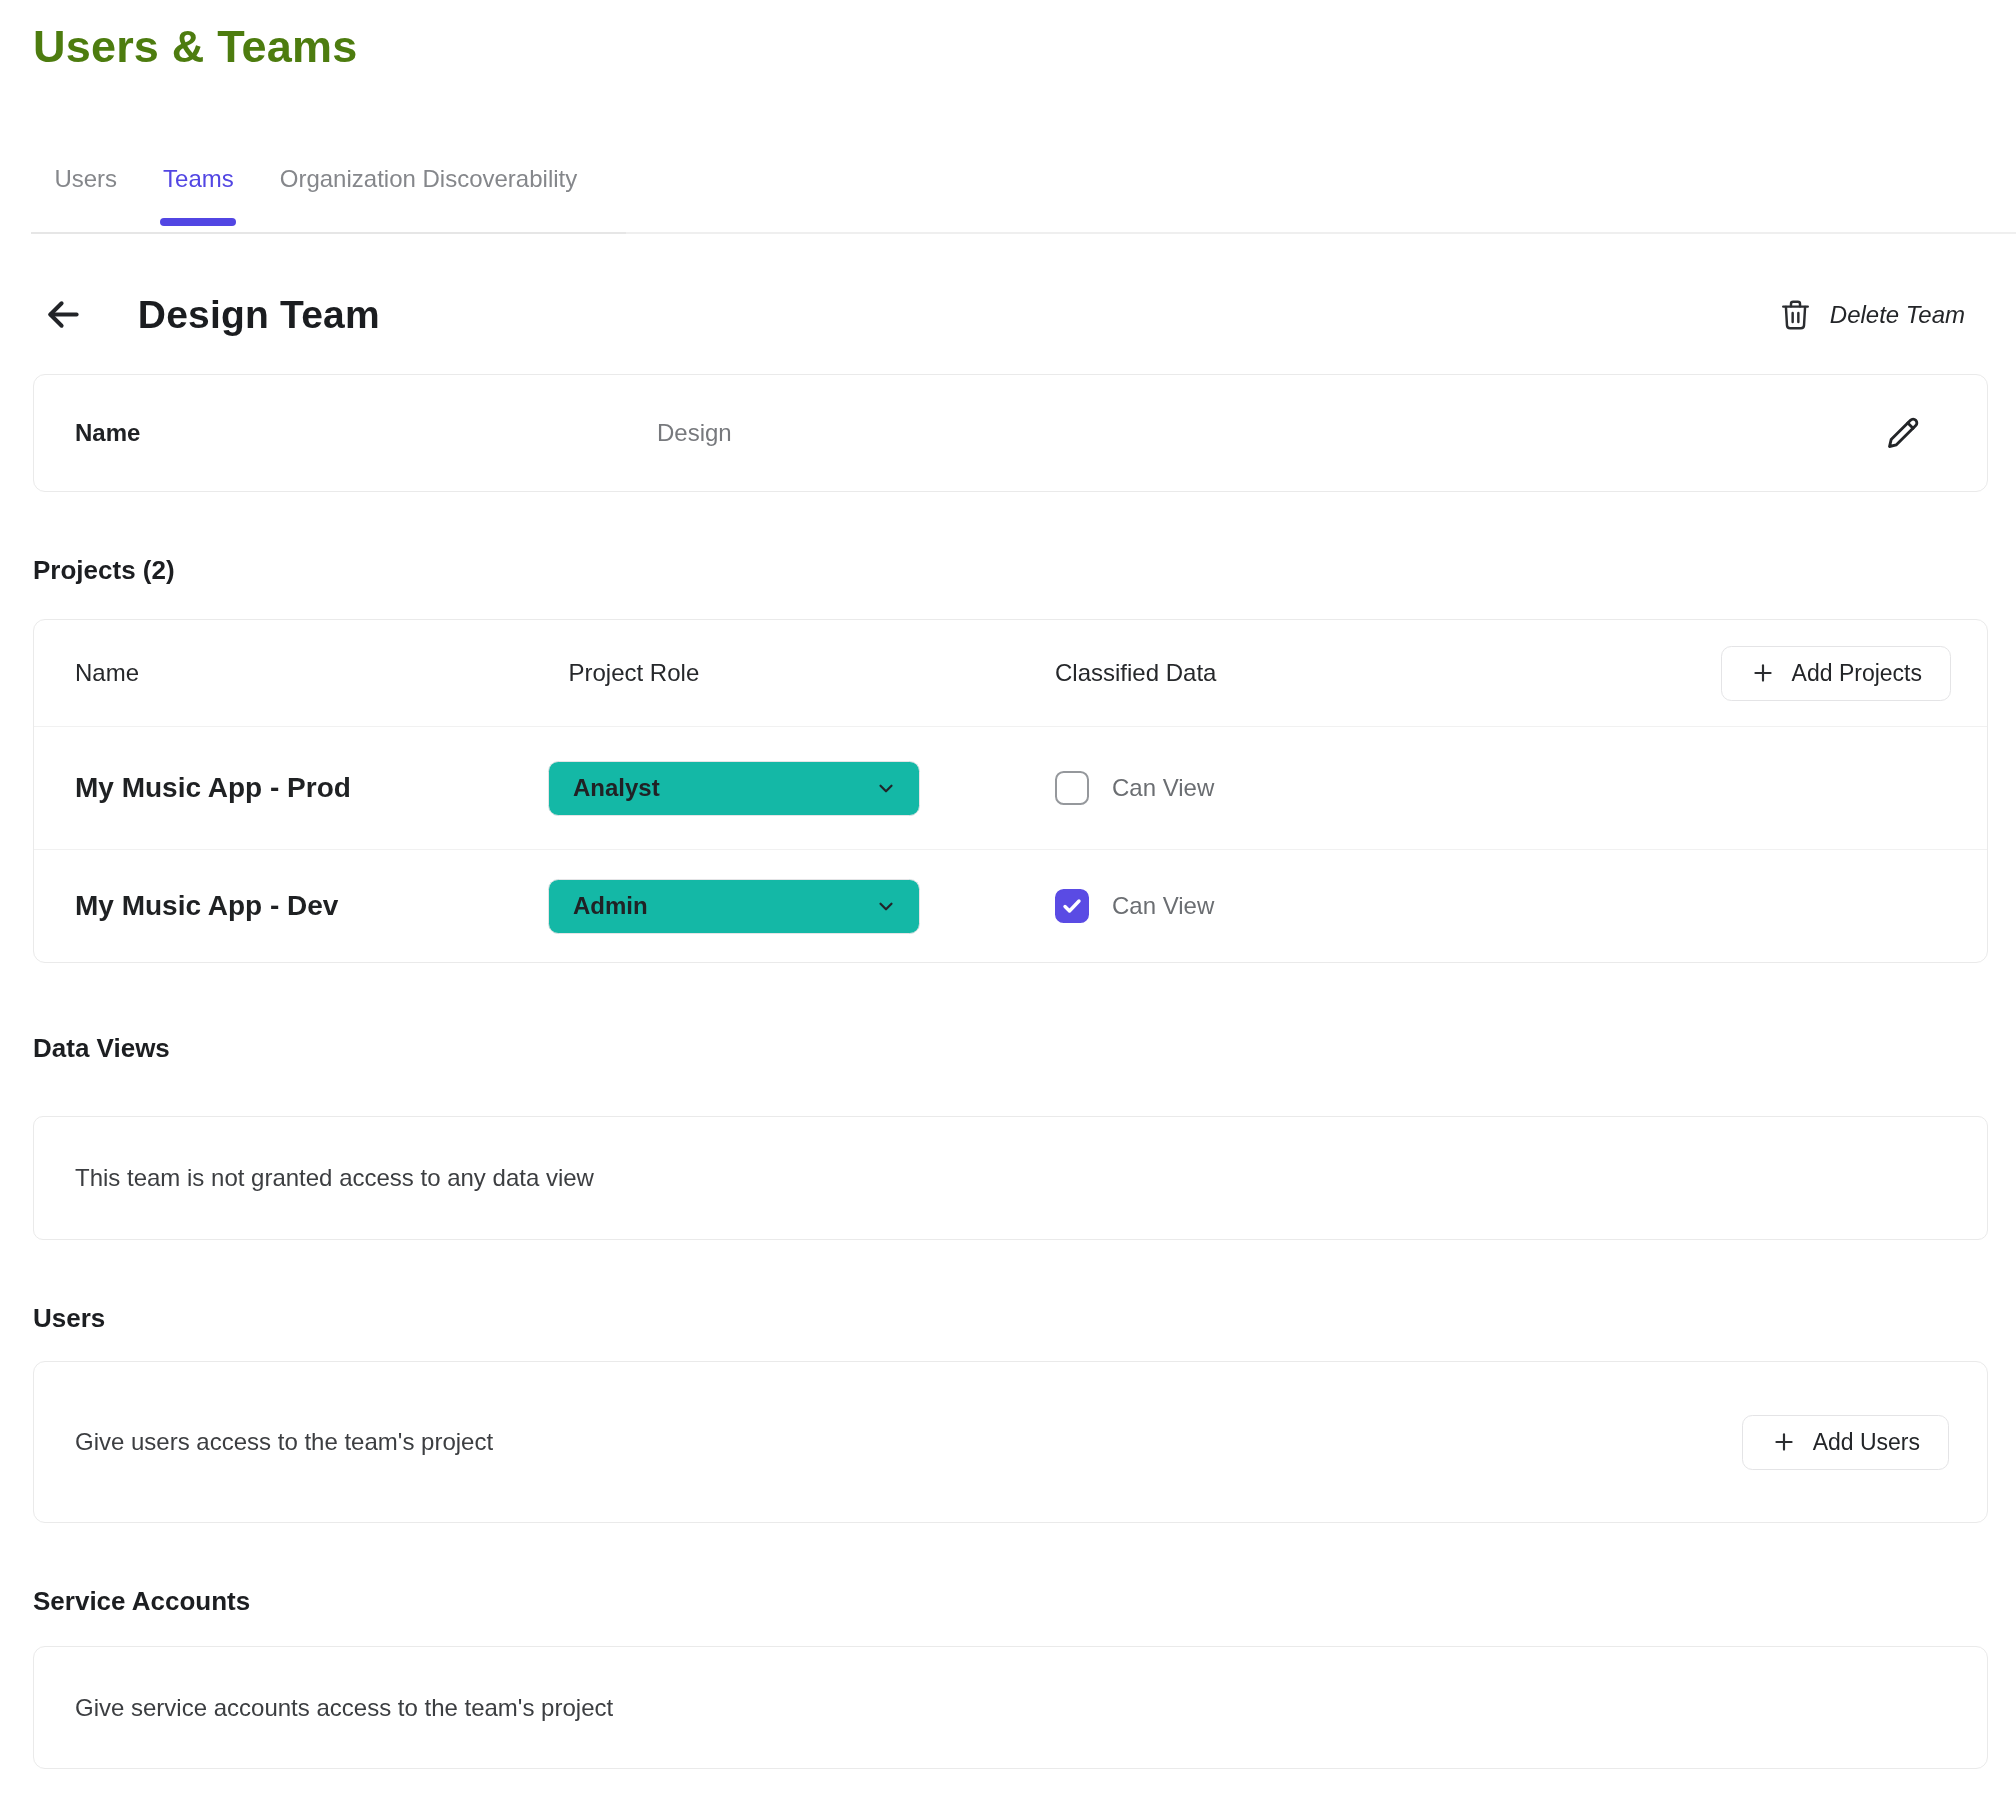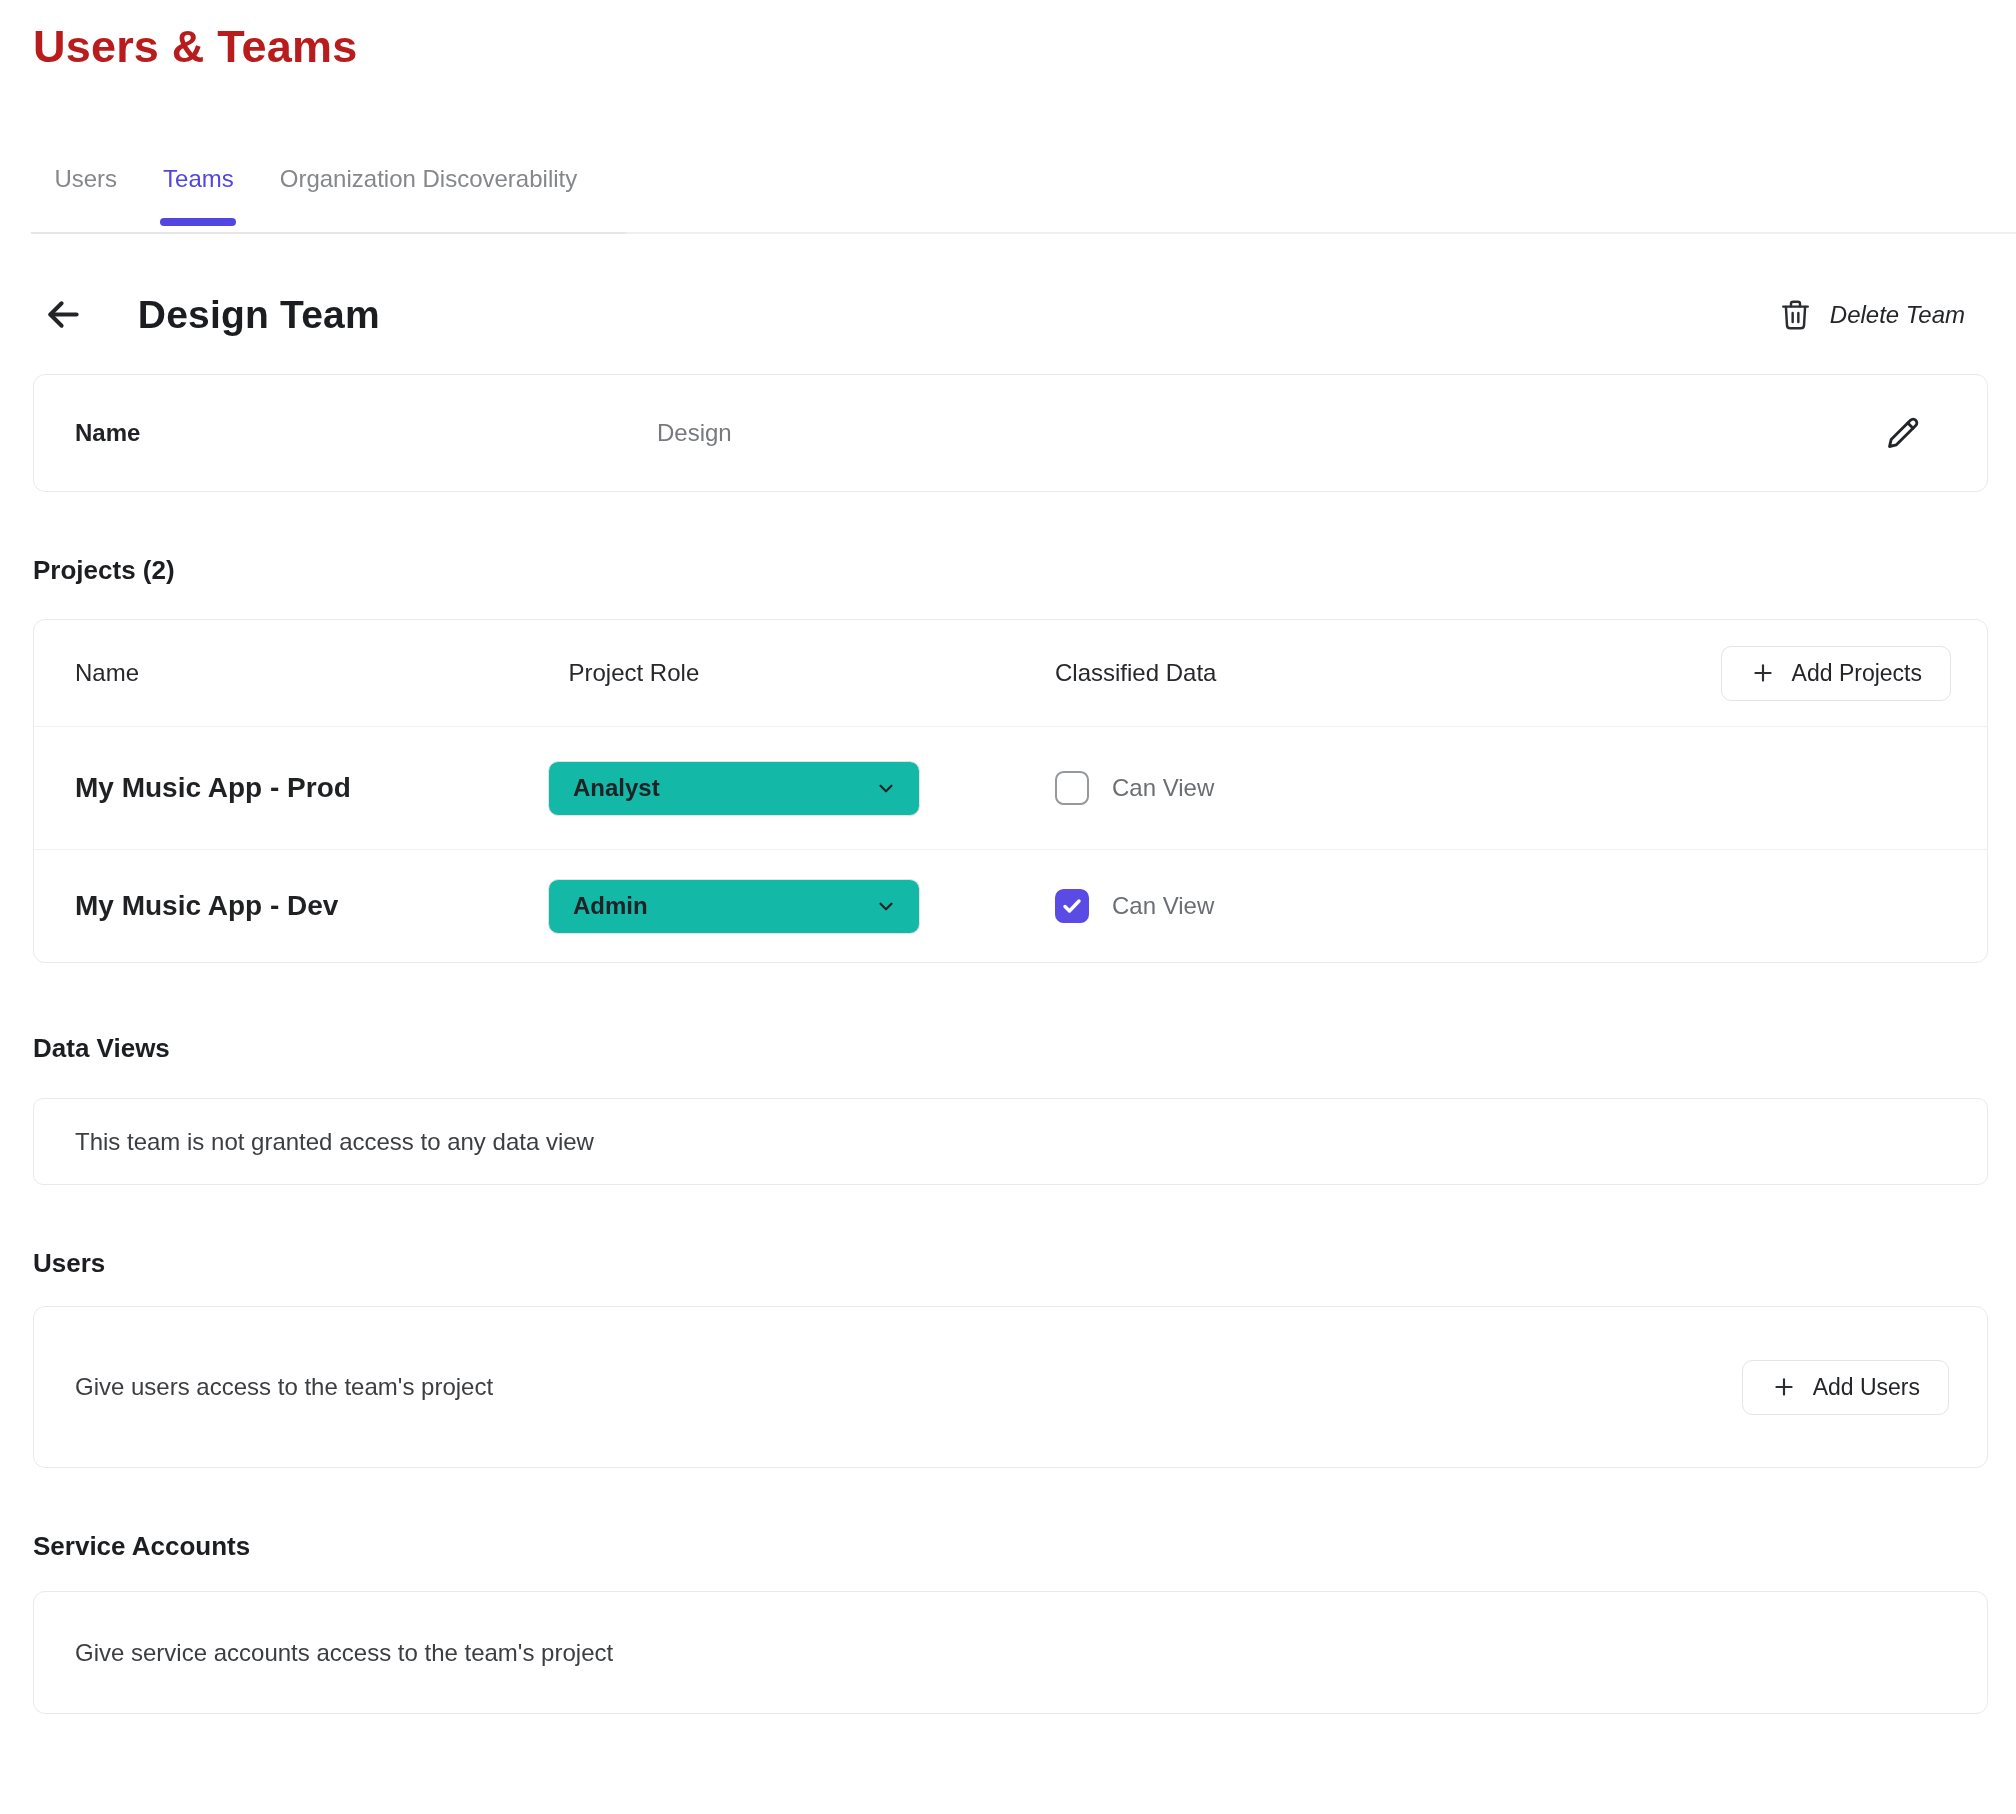--- a/index.html
+++ b/index.html
@@ -13,21 +13,21 @@
   html,body{margin:0;padding:0;}
   body{
     width:2017px;height:1815px;background:#ffffff;position:relative;
     font-family:"Liberation Sans", sans-serif;color:var(--text-dark);
     overflow:hidden;
   }
   .page{padding:19px 33px 0 33px;width:100%;height:100%;}
 
   
   .page-title{
-    font-size:45px;font-weight:700;color:#b91c1c;letter-spacing:0.2px;
+    font-size:45px;font-weight:700;color:#4d7c0f;letter-spacing:0.2px;
     margin:0;height:55px;line-height:55px;
   }
 
   
   .tabs{
     position:relative;display:flex;align-items:flex-start;gap:46px;
     margin-top:86px;height:74px;padding-left:21.4px;
   }
   .tabs .divider-light{position:absolute;left:0;right:-33px;bottom:0;height:1.7px;background:#efefef;}
   .tabs .divider-strong{position:absolute;left:-1.7px;bottom:0;width:595px;height:1.7px;background:#e6e6e6;}
@@ -101,21 +101,21 @@
     width:34px;height:34px;border-radius:8.6px;border:2.6px solid #95989c;background:#fff;
     display:flex;align-items:center;justify-content:center;cursor:pointer;flex:0 0 auto;
   }
   .checkbox svg{display:none;}
   .checkbox.checked{background:var(--checkbox);border-color:var(--checkbox);}
   .checkbox.checked svg{display:block;}
   .check-label{font-size:24px;color:#6b6e72;margin-left:23px;}
 
   
   .empty-card{display:flex;align-items:center;padding:0 38px 0 41px;}
-  .dataviews-card{margin-top:34px;height:87px;border-radius:10px;}
+  .dataviews-card{margin-top:52px;height:124px;border-radius:10px;}
   .users-card{margin-top:27px;height:162px;justify-content:space-between;}
   .sa-card{margin-top:29px;height:123px;justify-content:space-between;}
   .empty-text{font-size:24px;color:#3c3e41;}
 
   svg{display:block;}
 </style>
 </head>
 <body>
 
 <div class="page">

